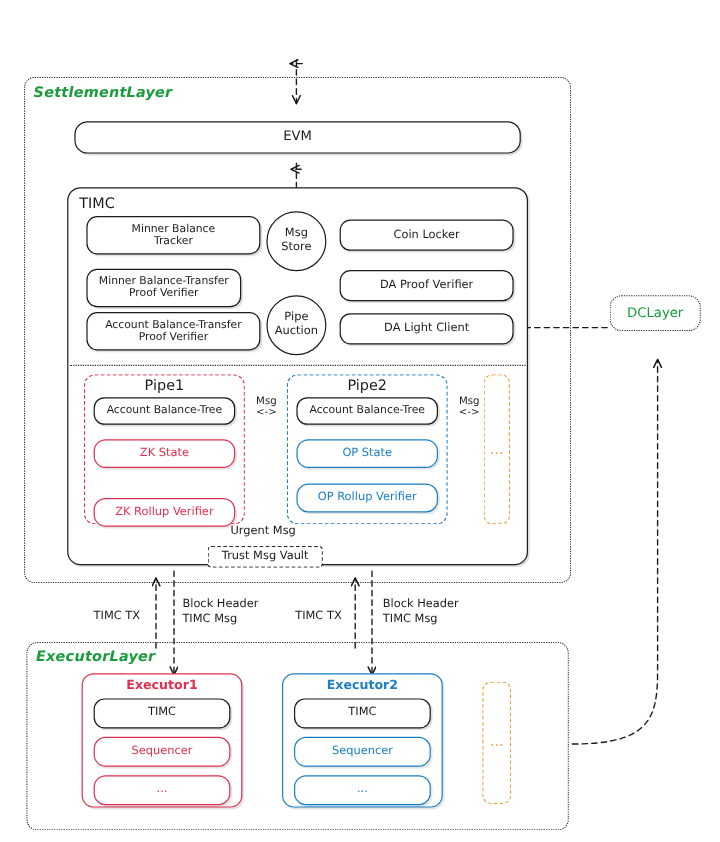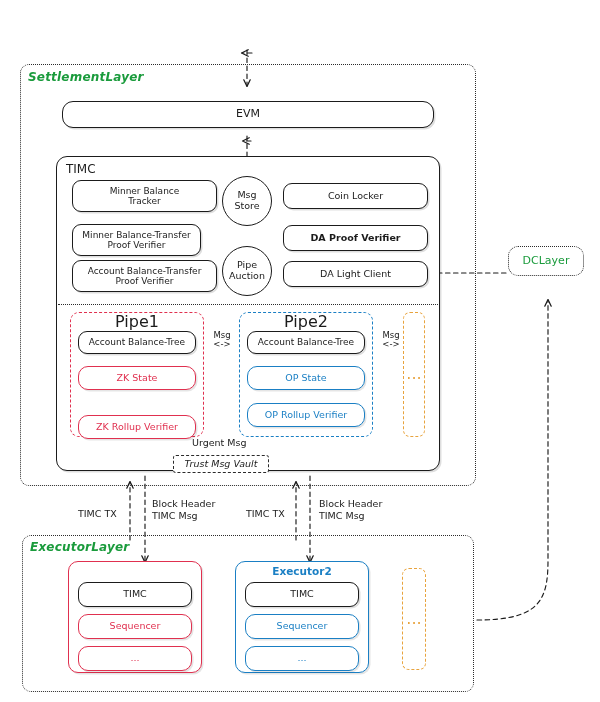--- a/index.html
+++ b/index.html
@@ -34,21 +34,21 @@
           box-shadow:1.5px 1.5px 0 rgba(0,0,0,.10);}
   .orange-col{border:1.8px dashed #e8a33d;border-radius:7px;background:transparent;}
   .vault{border:1.5px dashed #2b2b2b;border-radius:3px;background:#fff;font-size:9.5px;}
   .dcbox{border:1.6px dotted #2b2b2b;border-radius:10px;background:#fff;}
 
   .lbl{position:absolute;font-size:9.5px;white-space:nowrap;color:#1b1b1b;}
   .lbl2{position:absolute;font-size:9.5px;line-height:1.25;color:#1b1b1b;}
   .msg-lbl{position:absolute;font-size:8.5px;text-align:center;line-height:1.05;color:#1b1b1b;}
 
   svg.ov{position:absolute;left:0;top:0;width:600px;height:702px;pointer-events:none;}
-  .t10{font-size:16px;}
+  .t10{font-size:12px;}
   .t105{font-size:10.5px;}
   .t11{font-size:11px;}
   .t95{font-size:9.5px;}
   .t9{font-size:9px;}
   .bold{font-weight:600;}
 </style>
 </head>
 <body>
 
 <div id="stage">
@@ -125,21 +125,21 @@
   <div class="abs circle ctr" style="left:222px;top:246px;width:50px;height:50px;">
     <span>
       <span>Pipe</span><br>
       <span>Auction</span>
     </span>
   </div>
 
   <div class="abs rounded-solid sm ctr" style="left:283px;top:183px;width:145px;height:26px;">
     <span class="t95">Coin Locker</span>
   </div>
-  <div class="abs rounded-solid sm ctr" style="left:283px;top:225px;width:145px;height:26px;font-weight:bold;">
+  <div class="abs rounded-solid sm ctr" style="left:283px;top:225px;width:145px;height:26px;">
     <span class="t95">DA Proof Verifier</span>
   </div>
   <div class="abs rounded-solid sm ctr" style="left:283px;top:261px;width:145px;height:26px;">
     <span class="t95">DA Light Client</span>
   </div>
 
   <div class="abs" style="left:58px;top:304px;width:380px;height:0;border-top:1.3px dotted #2b2b2b;"></div>
 
   <div class="abs pipe-dashed" style="left:70px;top:312px;width:134px;height:125px;border-color:#e0304f;"></div>
   <div class="abs ctr" style="left:70px;top:314px;width:134px;height:16px;">
@@ -176,21 +176,21 @@
   <div class="msg-lbl" style="left:375px;top:331px;width:32px;">
     <span>Msg</span><br>
     <span>&lt;-&gt;</span>
   </div>
 
   <div class="abs orange-col ctr" style="left:403px;top:312px;width:22px;height:125px;color:#e8a33d;">
     <span class="t10">...</span>
   </div>
 
   <div class="lbl" style="left:192px;top:437px;">Urgent Msg</div>
-  <div class="abs vault ctr" style="left:173px;top:455px;width:96px;height:18px;font-style:italic;">
+  <div class="abs vault ctr" style="left:173px;top:455px;width:96px;height:18px;">
     <span>Trust Msg Vault</span>
   </div>
 
   <div class="abs dcbox ctr" style="left:508px;top:246px;width:76px;height:30px;">
     <span class="t11" style="color:#1a9b3c;">DCLayer</span>
   </div>
 
   <div class="lbl" style="left:78px;top:508px;">TIMC TX</div>
   <div class="lbl2" style="left:152px;top:498px;">
     <span>Block Header</span><br>
@@ -199,20 +199,23 @@
   <div class="lbl" style="left:246px;top:508px;">TIMC TX</div>
   <div class="lbl2" style="left:319px;top:498px;">
     <span>Block Header</span><br>
     <span>TIMC Msg</span>
   </div>
 
   <div class="abs layer-dotted" style="left:22px;top:535px;width:452px;height:157px;"></div>
   <div class="layer-title" style="left:30px;top:540px;color:#1a9b3c;">ExecutorLayer</div>
 
   <div class="abs colbox" style="left:68px;top:561px;width:134px;height:112px;border-color:#e0304f;"></div>
+  <div class="abs ctr" style="left:68px;top:563px;width:134px;height:17px;color:#e0304f;">
+    <span class="t105 bold">Executor1</span>
+  </div>
   <div class="abs rounded-solid sm ctr" style="left:78px;top:582px;width:114px;height:25px;">
     <span class="t95">TIMC</span>
   </div>
   <div class="abs colbox ctr" style="left:78px;top:614px;width:114px;height:25px;border-color:#e0304f;color:#e0304f;">
     <span class="t95">Sequencer</span>
   </div>
   <div class="abs colbox ctr" style="left:78px;top:646px;width:114px;height:25px;border-color:#e0304f;color:#e0304f;">
     <span class="t95">...</span>
   </div>
 

